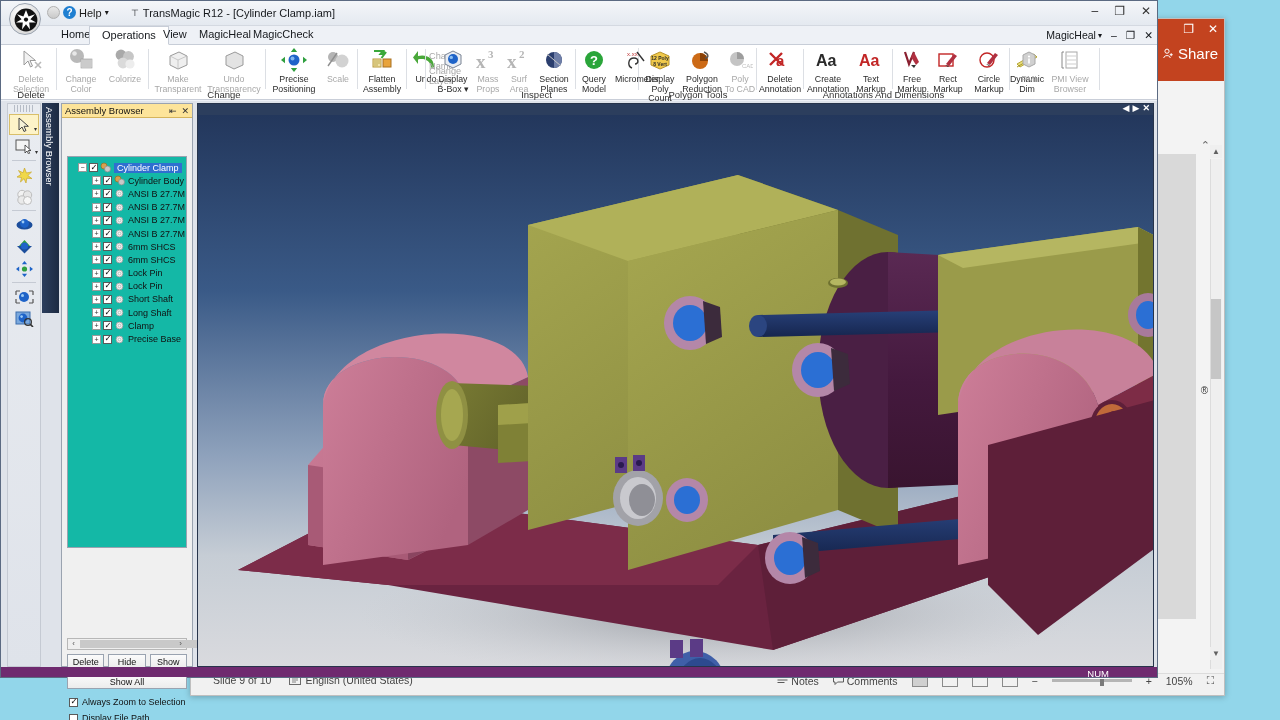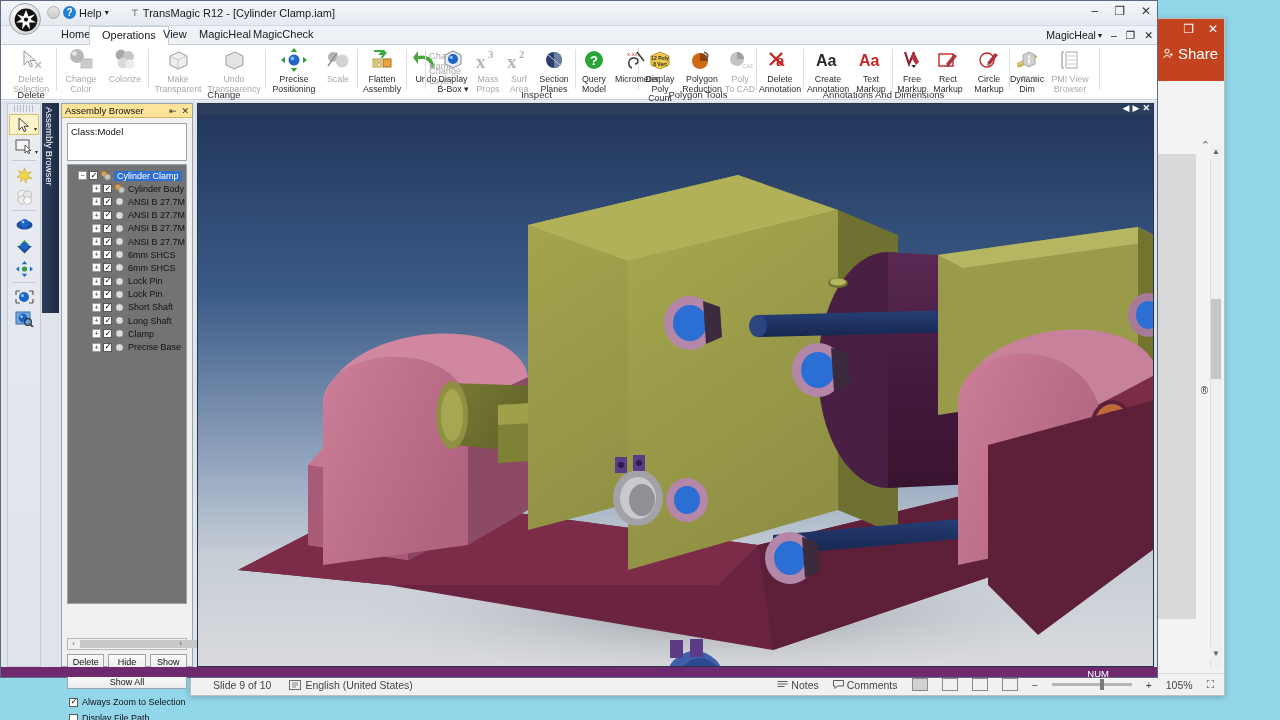--- a/index.html
+++ b/index.html
@@ -25,21 +25,21 @@
                      border:1px solid #d0d0d0;}
   .ppt-slide-blue { position:absolute; left:0px; top:192px; width:110px; height:55px; background:#0f6fcd; }
   .ppt-r-mark { position:absolute; right:16px; top:366px; font-size:10px; color:#333; }
   .ppt-vscroll { position:absolute; right:2px; top:140px; width:12px; height:510px; background:#efefef;
                  border-left:1px solid #dcdcdc; }
   .ppt-vthumb { position:absolute; right:3px; top:280px; width:10px; height:80px; background:#c6c6c6; }
   .ppt-arrow { position:absolute; right:2px; width:12px; height:13px; background:#efefef; color:#606060;
                font-size:8px; text-align:center; line-height:13px; }
   .ppt-statusbar { position:absolute; left:0; right:0; bottom:0; height:22px; background:#f1f1f1;
                    border-top:1px solid #dcdcdc; font-size:10.5px; color:#444;
-                   display:flex; align-items:center; }
+                   display:flex; align-items:flex-start; }
   .ppt-sb-left { margin-left:22px; display:flex; gap:18px; align-items:center; }
   .ppt-sb-right { margin-left:auto; margin-right:10px; display:flex; gap:14px; align-items:center; }
   .ppt-view-btn { width:16px; height:13px; border:1px solid #8a8a8a; color:#555; font-size:8px;
                   display:inline-block; }
   .zoom-slider { width:80px; height:3px; background:#b5b5b5; position:relative; }
   .zoom-slider::after { content:""; position:absolute; left:48px; top:-4px; width:4px; height:11px; background:#7a7a7a; }
 
   
   .tm-win { position:absolute; left:0; top:0; width:1158px; height:678px;
             background:#eef1f6; border:1px solid #5b6a82; }
@@ -102,21 +102,21 @@
                left:13px; top:4px; font-size:9.5px; white-space:nowrap; }
 
   
   .abrowser { position:absolute; left:60px; top:2px; width:132px; bottom:0;
               background:#f0f0f0; border:1px solid #9aa3b0; }
   .ab-head { height:14px; background:#fde49a; border-bottom:1px solid #d5b45c;
              font-size:9.5px; color:#111; padding-left:3px; line-height:14px; position:relative;}
   .ab-head .btns { position:absolute; right:3px; top:0; font-size:9px; color:#333; display:flex; gap:5px;}
   .ab-class { margin:5px 5px 0; height:38px; background:#fff; border:1px solid #9aa3b0;
               font-size:9.5px; color:#111; padding:2px 3px; }
-  .ab-tree { position:absolute; left:5px; top:60px; right:5px; height:440px; background:#737373;
+  .ab-tree { position:absolute; left:5px; top:52px; right:5px; height:392px; background:#14b8a6;
              border:1px solid #9aa3b0; overflow:hidden; }
   .trow { position:relative; height:13.2px; font-size:9px; color:#111; white-space:nowrap;
           display:flex; align-items:center; }
   .texp { width:9px; height:9px; border:1px solid #9a9a9a; background:#fff; font-size:7px;
           line-height:7.5px; text-align:center; color:#333; margin-right:2px; flex:none; }
   .tchk { width:9px; height:9px; border:1px solid #5a5a5a; background:#fff; margin-right:2px; flex:none;
           position:relative; }
   .tchk::after { content:"✓"; position:absolute; left:0.5px; top:-2.5px; font-size:8.5px; color:#111; }
   .tgear { width:11px; height:11px; margin-right:3px; flex:none; }
   .tlabel { overflow:hidden; }
@@ -666,21 +666,20 @@
       </div>
 
       <div class="abrowser">
         <div class="ab-head">
           <span>Assembly Browser</span>
           <span class="btns">
             <span>⇤</span>
             <span>✕</span>
           </span>
         </div>
-        <div class="ab-class">Class:Model</div>
 
         <div class="ab-tree">
           <div style="height:4px;"></div>
 
           <div class="trow" style="padding-left:10px;">
             <span class="texp">−</span>
             <span class="tchk"></span>
             <span class="tgear">
               <svg width="11" height="11" viewBox="0 0 11 11">
                 <circle cx="4" cy="4" r="3" fill="#d8a050" stroke="#9a6c20" stroke-width="0.7"></circle>

